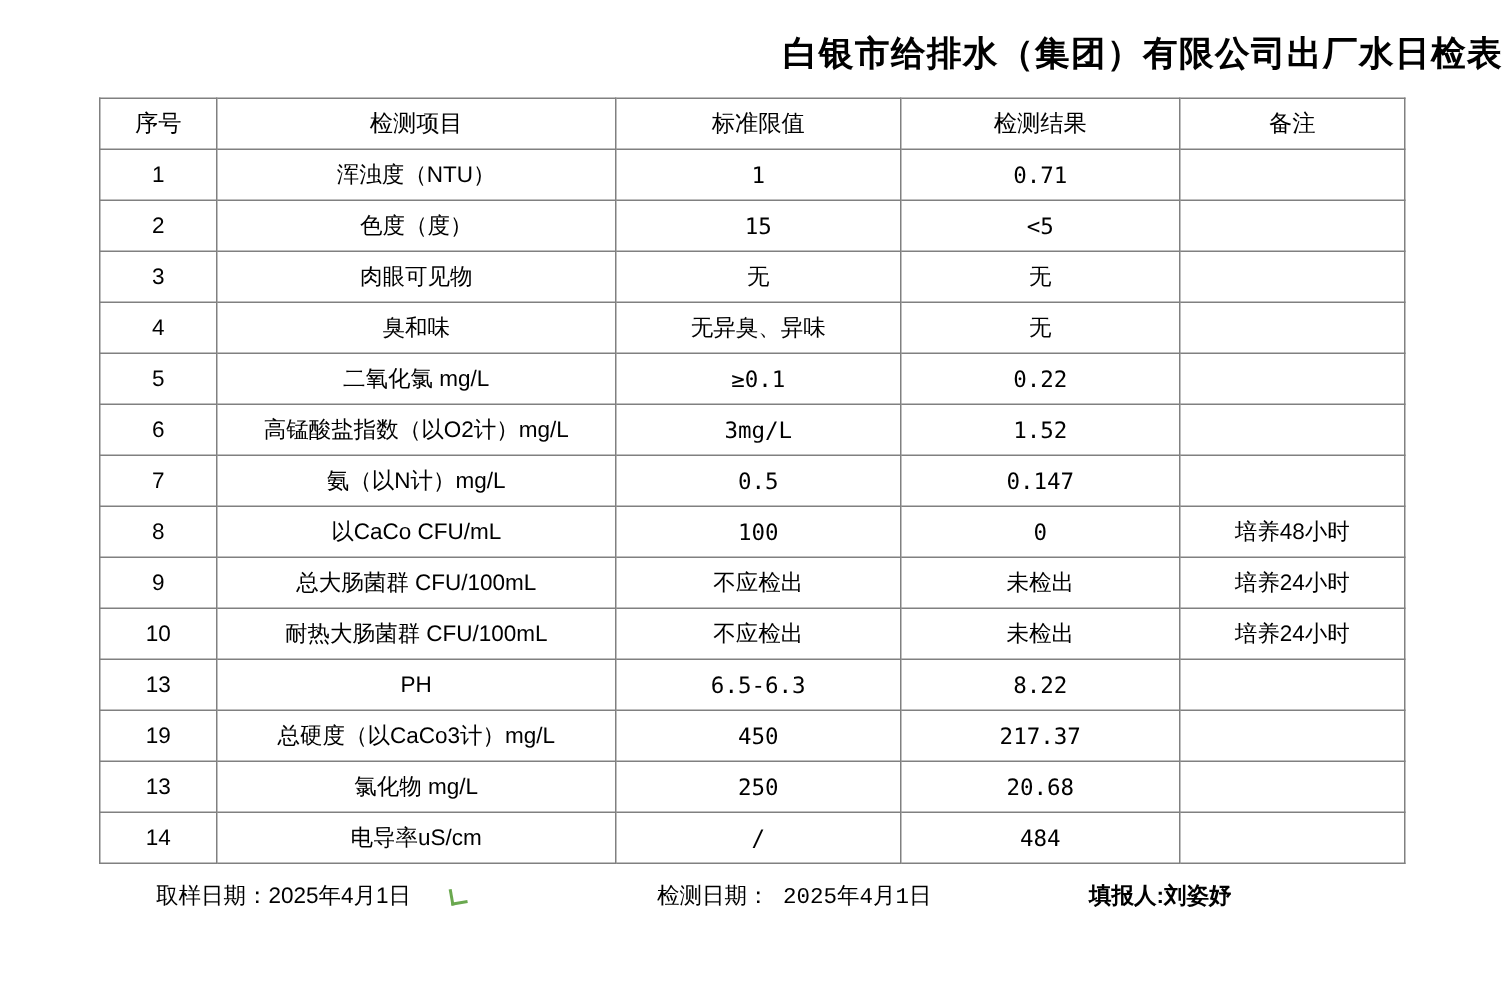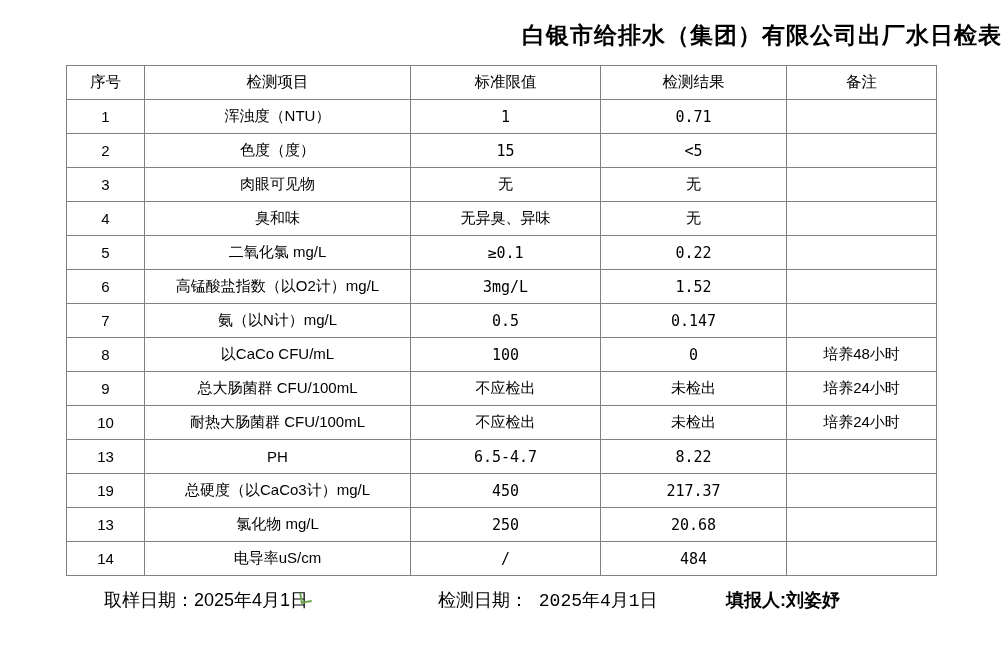--- a/index.html
+++ b/index.html
@@ -59,21 +59,21 @@
   col.c-rem   { width: 150px; }
   .mono {
     font-family: "DejaVu Sans Mono", monospace;
     font-size: 14px;
   }
   .footer {
     position: relative;
     width: 870px;
     margin: 12px auto 0 auto;
     height: 28px;
-    font-size: 18px;
+    font-size: 15px;
   }
   .footer .f-left {
     position: absolute;
     left: 38px;
     top: 0;
     white-space: nowrap;
   }
   .footer .f-mid {
     position: absolute;
     left: 372px;
@@ -191,21 +191,21 @@
         <tr>
           <td>10</td>
           <td>耐热大肠菌群 CFU/100mL</td>
           <td>不应检出</td>
           <td>未检出</td>
           <td>培养24小时</td>
         </tr>
         <tr>
           <td>13</td>
           <td>PH</td>
-          <td class="mono">6.5-4.7</td>
+          <td class="mono">6.5-6.3</td>
           <td class="mono">8.22</td>
           <td></td>
         </tr>
         <tr>
           <td>19</td>
           <td>总硬度（以CaCo3计）mg/L</td>
           <td class="mono">450</td>
           <td class="mono">217.37</td>
           <td></td>
         </tr>

